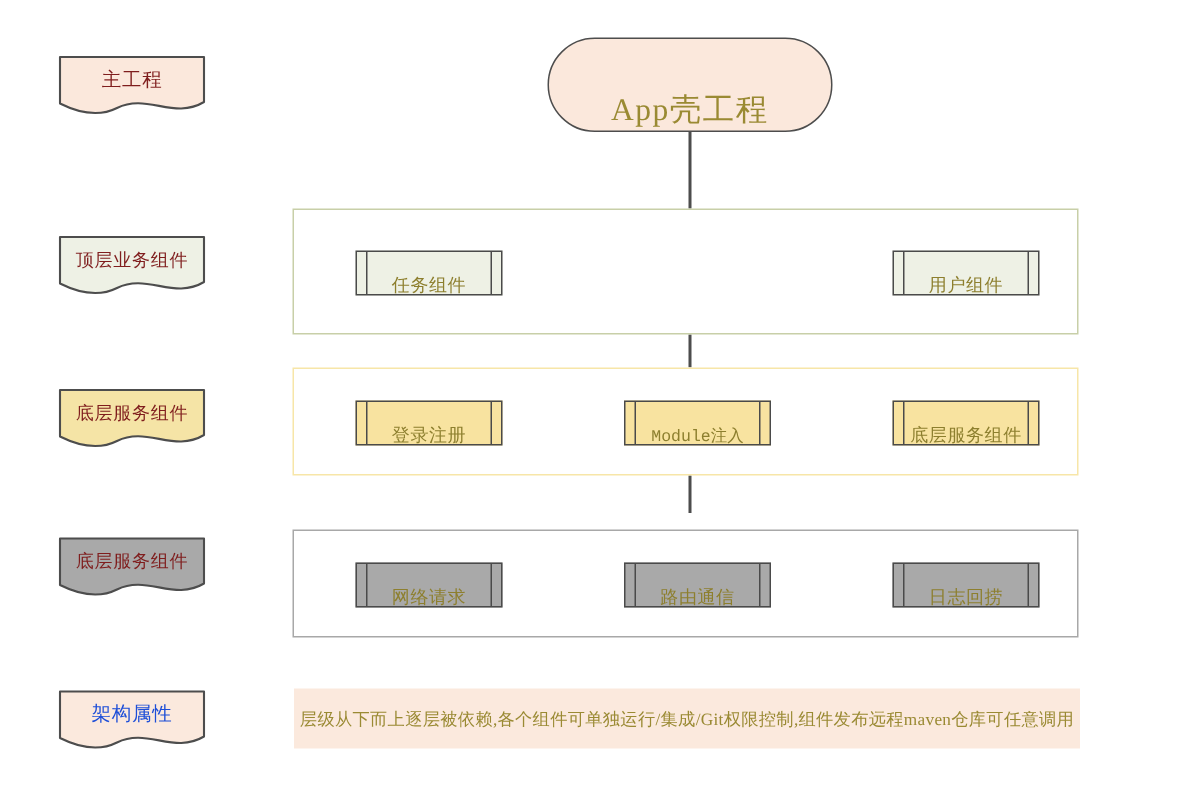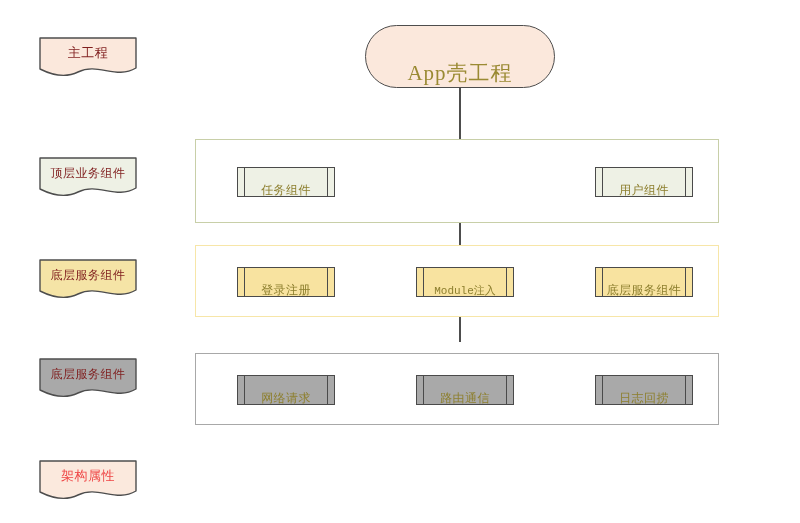--- a/index.html
+++ b/index.html
@@ -180,21 +180,21 @@
     <svg viewBox="0 0 100 46" preserveAspectRatio="none">
       <path d="M2,2 L98,2 L98,32 C78,44 60,26 40,36 C26,43 12,38 2,33 Z" fill="#a9a9a9" stroke="#4d4d4d" stroke-width="1.4" stroke-linejoin="round"></path>
     </svg>
     <div class="stage-text">底层服务组件</div>
   </div>
 
   <div class="stage-label" style="left:38px; top:459px;">
     <svg viewBox="0 0 100 46" preserveAspectRatio="none">
       <path d="M2,2 L98,2 L98,32 C78,44 60,26 40,36 C26,43 12,38 2,33 Z" fill="#fbe9dd" stroke="#4d4d4d" stroke-width="1.4" stroke-linejoin="round"></path>
     </svg>
-    <div class="stage-text" style="color:#ef4444;">架构属性</div>
+    <div class="stage-text" style="color:#1d4ed8;">架构属性</div>
   </div>
 
   <div id="app-node">
     <span class="node-text">App壳工程</span>
   </div>
 
   <div class="connector" style="top:88px;  height:52px;"></div>
   <div class="connector" style="top:222px; height:23px;"></div>
   <div class="connector" style="top:316px; height:26px;"></div>
 
@@ -230,14 +230,17 @@
       </div>
       <div class="comp" style="left:220px; top:21px; background:#a9a9a9;">
         <span class="comp-text">路由通信</span>
       </div>
       <div class="comp" style="left:399px; top:21px; background:#a9a9a9;">
         <span class="comp-text">日志回捞</span>
       </div>
     </div>
   </div>
 
+  <div id="note-bar">
+    <span class="note-text">层级从下而上逐层被依赖,各个组件可单独运行/集成/Git权限控制,组件发布远程maven仓库可任意调用</span>
+  </div>
 
 </div>
 
 </body></html>

